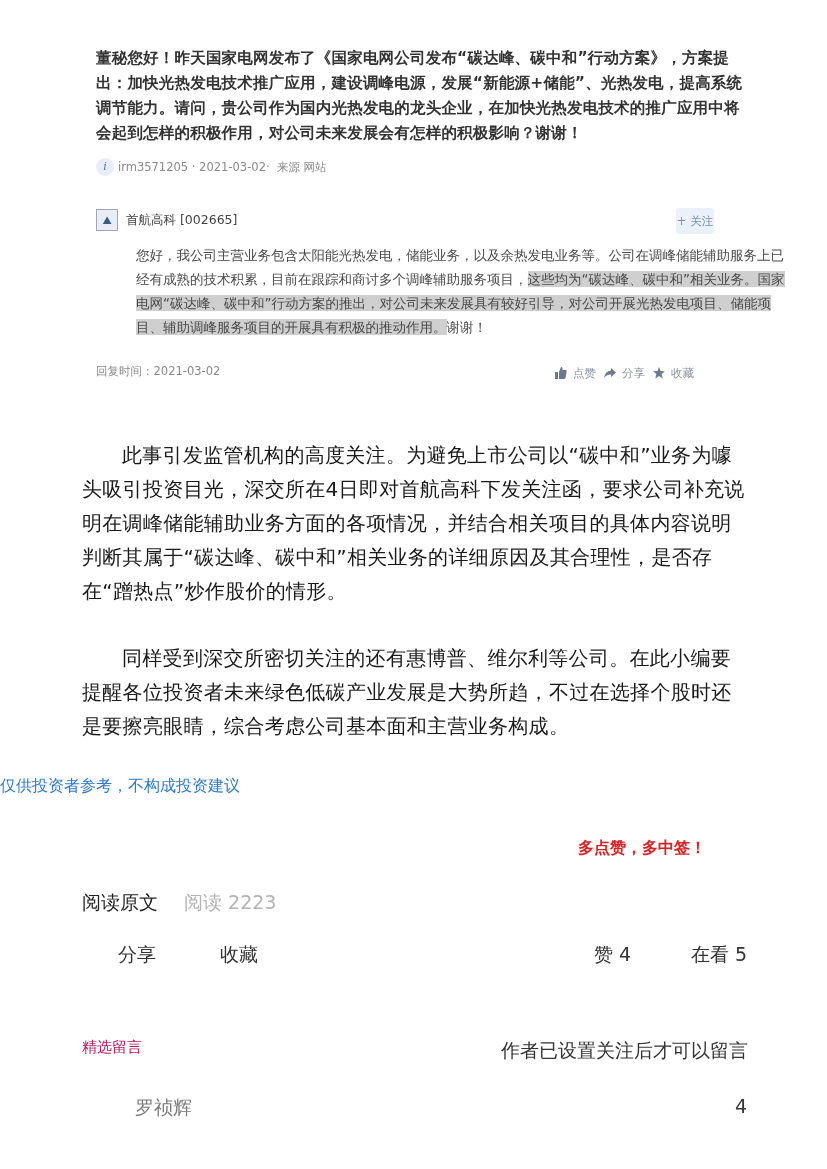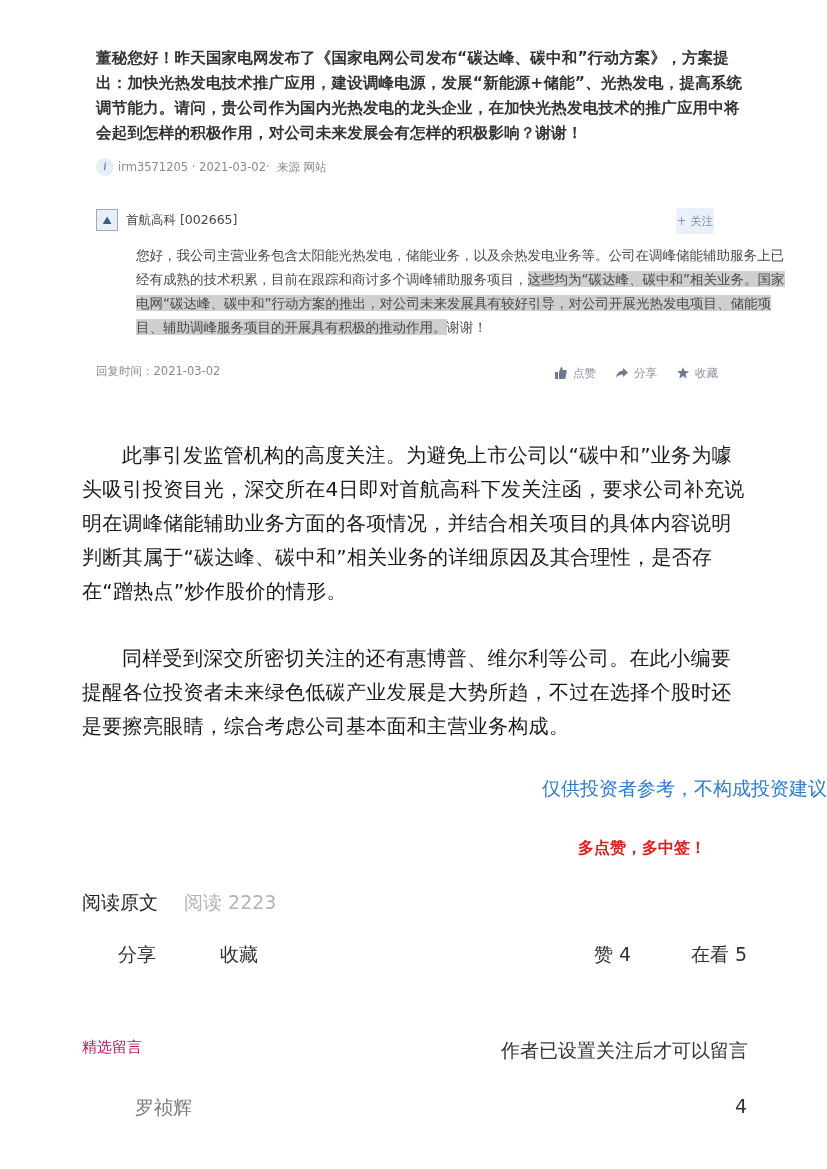--- a/index.html
+++ b/index.html
@@ -58,39 +58,39 @@
     }
     .answer .hl {
       background: #cfcfcf;
     }
     .reply-time {
       left: 96px; top: 364px;
       font-size: 11.5px; color: #8a8a8a;
     }
     .actions {
       left: 555px; top: 364px; height: 18px;
-      display: flex; align-items: center; gap: 20px;
+      display: flex; align-items: center; gap: 8px;
       font-size: 11.5px; color: #8a8fa0;
     }
     .actions .act { display: flex; align-items: center; gap: 6px; }
     .actions svg { width: 12px; height: 12px; fill: #6f7893; }
 
     
     .para {
       left: 82px; width: 668px;
       font-size: 20px; line-height: 34px; color: #1a1a1a;
       text-indent: 2em;
       letter-spacing: 0.3px;
     }
     .p1 { top: 438px; }
     .p2 { top: 641px; }
 
     .disclaimer {
-      left: 0; width: 827px; top: 776px; text-align: right;
-      font-size: 19px; color: #2a7ad6;
+      left: 0; width: 827px; top: 776px; text-align: left;
+      font-size: 16px; color: #2a7ad6;
     }
     .cta {
       left: 578px; top: 838px;
       font-size: 16px; font-weight: bold; color: #e02020;
     }
 
     .read-row {
       left: 82px; top: 890px;
       display: flex; align-items: baseline; gap: 26px;
     }

